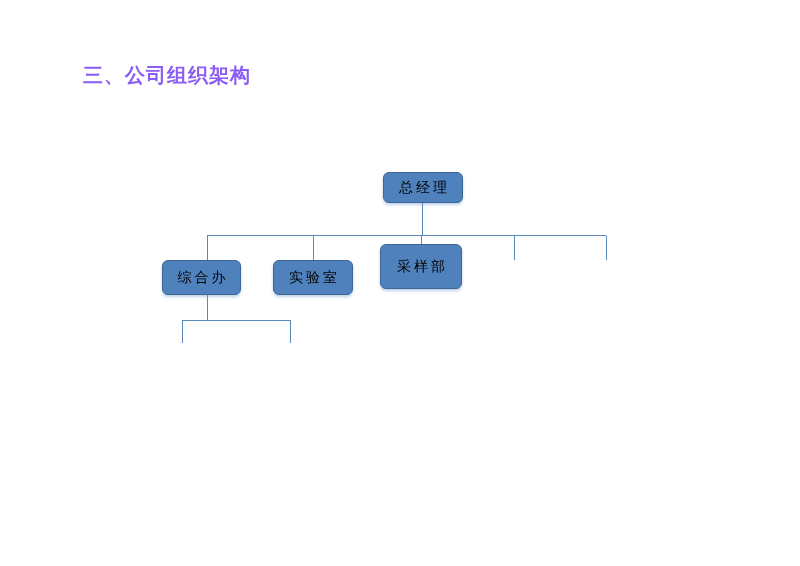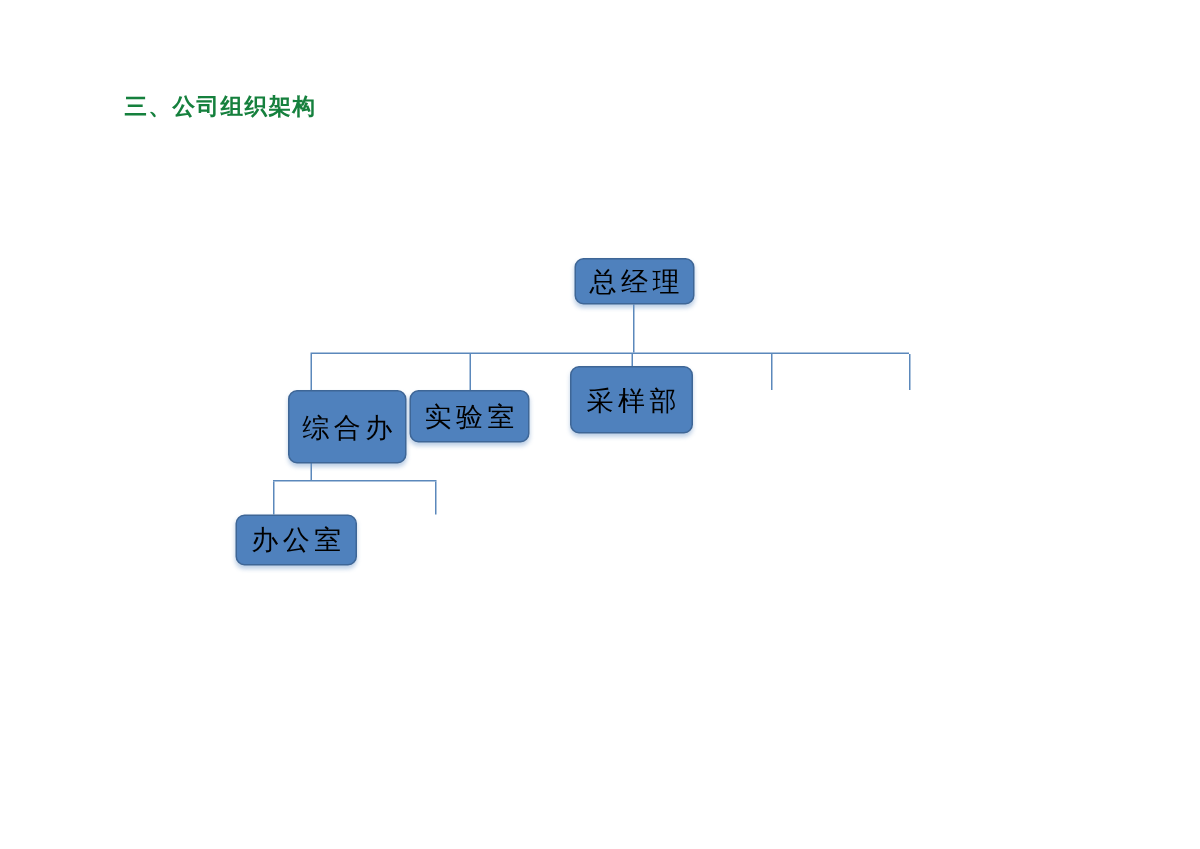--- a/index.html
+++ b/index.html
@@ -16,41 +16,41 @@
   }
   .doc-page {
     position: absolute;
     inset: 0;
     background: #ffffff;
   }
   .heading {
     position: absolute;
     left: 83px;
     top: 62px;
-    font-size: 15px;
+    font-size: 20px;
     font-weight: bold;
-    color: #15803d;
+    color: #8b5cf6;
     letter-spacing: 1px;
     white-space: nowrap;
   }
   .org-chart {
     position: absolute;
     inset: 0;
   }
   .node {
     position: absolute;
     background: var(--node-fill, #4f81bd);
     border: 1.5px solid var(--node-border, #3e6696);
     border-radius: 6px;
     box-sizing: border-box;
     display: flex;
     align-items: center;
     justify-content: center;
     color: var(--node-text, #000000);
-    font-size: 18px;
+    font-size: 14px;
     letter-spacing: 3px;
     padding-left: 3px; 
     white-space: nowrap;
     box-shadow: 0 2px 3px rgba(110, 150, 200, 0.45);
     text-align: right;
   }
   .cline {
     position: absolute;
     background: var(--connector, #5b88bb);
   }
@@ -71,20 +71,19 @@
     <div class="cline" style="left:421px; top:236px; width:1px;  height:24px;"></div>
     <div class="cline" style="left:514px; top:236px; width:1px;  height:24px;"></div>
     <div class="cline" style="left:606px; top:236px; width:1px;  height:24px;"></div>
     <div class="cline" style="left:207px; top:295px; width:1px;  height:25px;"></div>
     <div class="cline" style="left:182px; top:320px; width:109px; height:1px;"></div>
     <div class="cline" style="left:182px; top:321px; width:1px;  height:22px;"></div>
     <div class="cline" style="left:290px; top:321px; width:1px;  height:22px;"></div>
 
     <div class="node" style="left:383px; top:172px; width:80px; height:31px;">总经理</div>
 
-    <div class="node" style="left:192px; top:260px; width:79px; height:49px;">综合办</div>
+    <div class="node" style="left:162px; top:260px; width:79px; height:35px;">综合办</div>
     <div class="node" style="left:273px; top:260px; width:80px; height:35px;">实验室</div>
     <div class="node" style="left:380px; top:244px; width:82px; height:45px;">采样部</div>
 
-    <div class="node" style="left:157px; top:343px; width:81px; height:34px;">办公室</div>
 
   </div>
 </div>
 
 </body></html>

